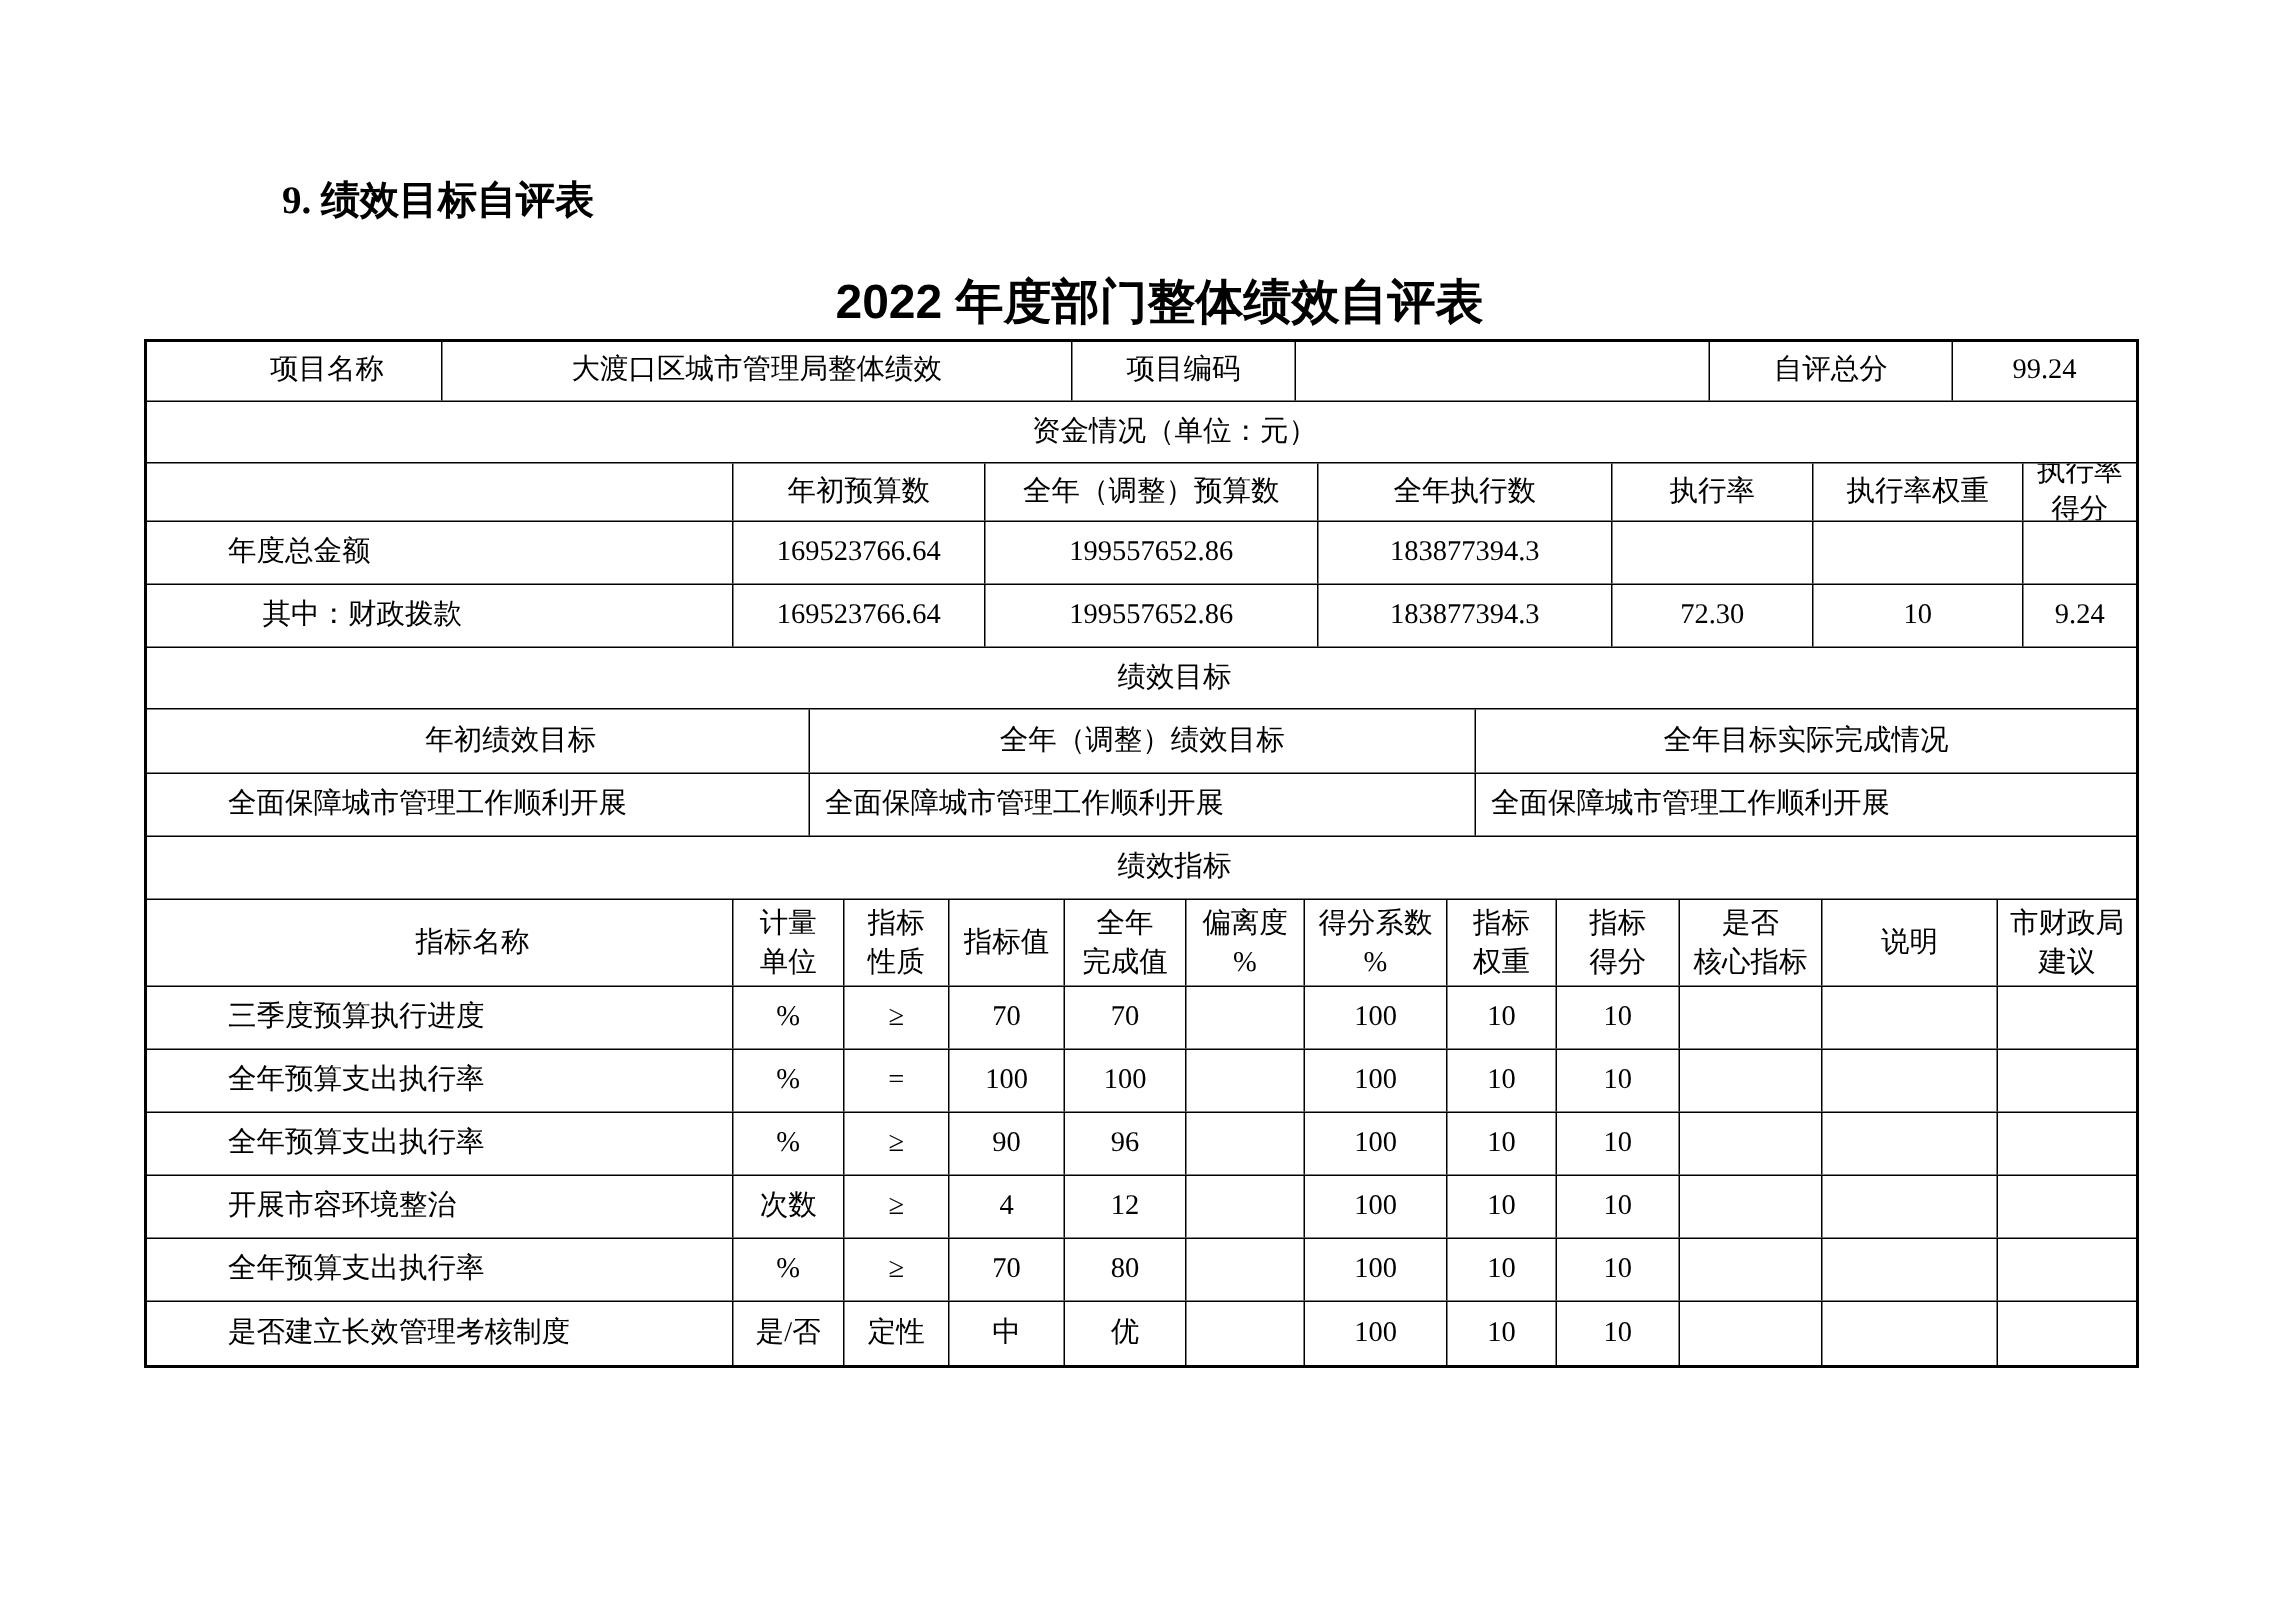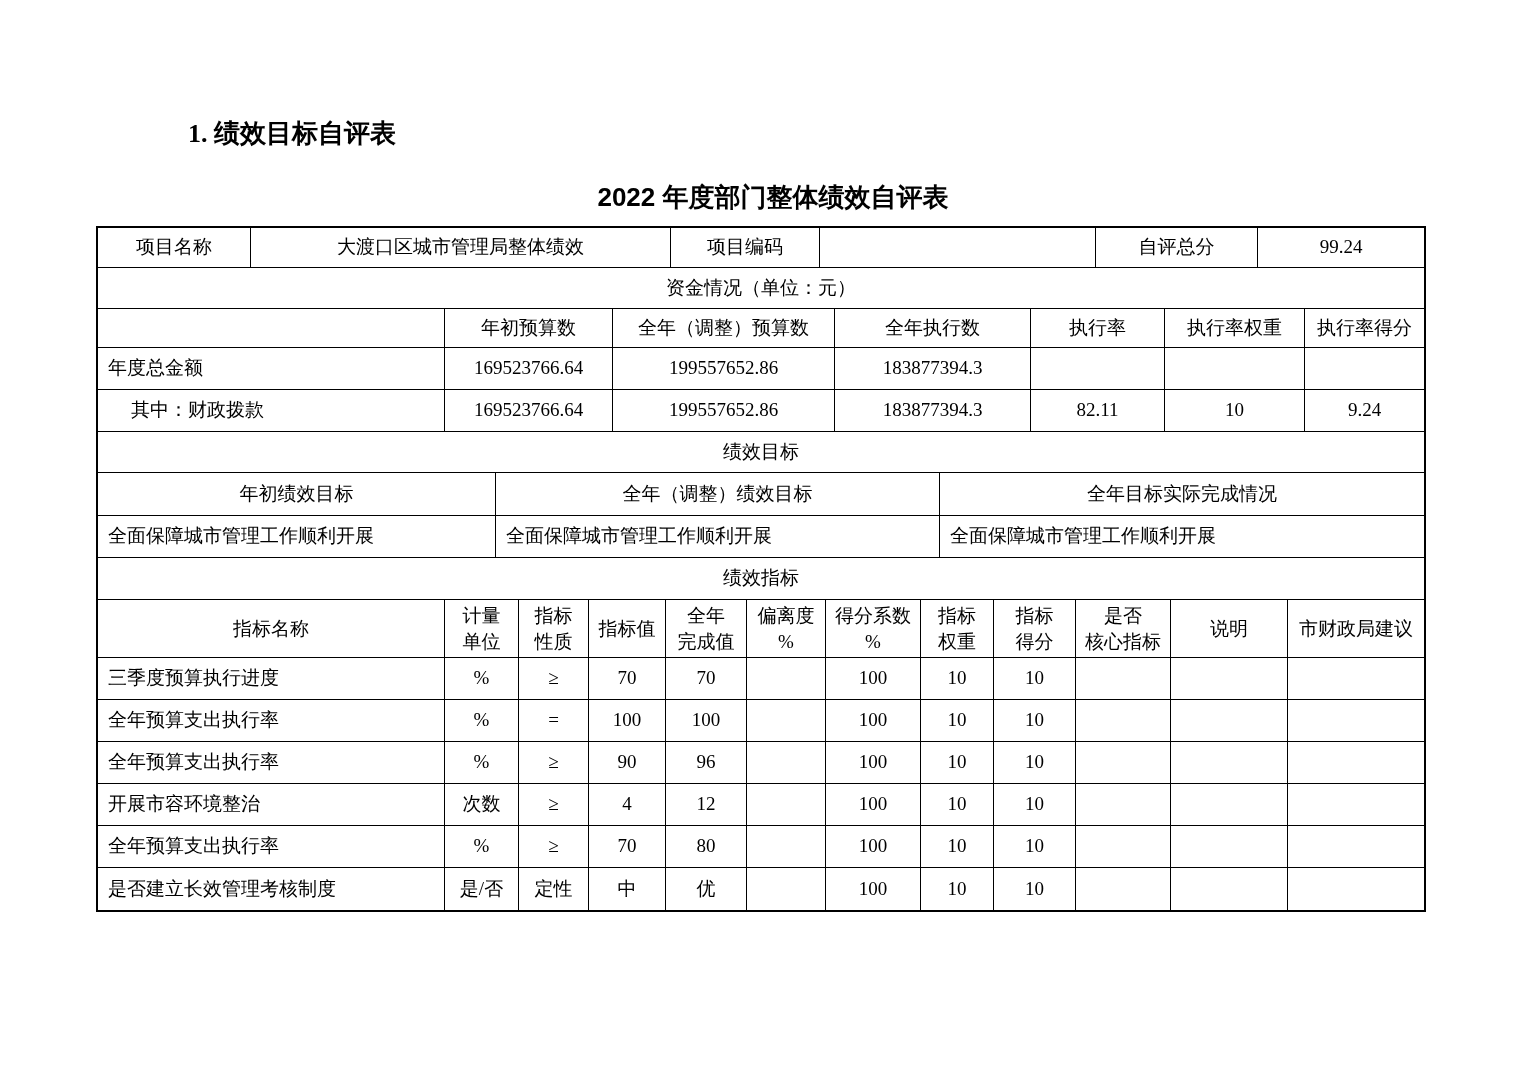--- a/index.html
+++ b/index.html
@@ -9,29 +9,29 @@
     font-family:"Liberation Serif","DejaVu Serif",serif; color:#000;
     overflow:hidden;
   }
   .heading {
     position:absolute; left:188px; top:116px;
     font-size:26px; font-weight:bold;
     font-family:"Liberation Serif","DejaVu Serif",serif;
   }
   .doc-title {
     position:absolute; left:0; right:0; top:180px; text-align:center;
-    font-size:26px; font-weight:bold;
+    font-size:32px; font-weight:bold;
     font-family:"Liberation Sans","DejaVu Sans",sans-serif;
     padding-left:26px;
   }
   .tbl {
     position:absolute; left:96px; top:226px; width:1330px;
     border:2px solid #000; background:#fff;
   }
-  .row { display:flex; border-bottom:1px solid #000; }
+  .row { display:flex; border-bottom:1px solid #000;padding-left:44px; }
   .row:last-child { border-bottom:none; }
   .cell {
     display:flex; align-items:center; justify-content:center;
     text-align:center; font-size:19px; line-height:1.3;
     border-right:1px solid #000; overflow:hidden;
   }
   .cell:last-child { border-right:none; }
   .left { justify-content:flex-start; text-align:left; padding-left:10px; }
   .indent { padding-left:33px; }
   .pre { white-space:pre-line; line-height:1.35; }
@@ -47,21 +47,21 @@
   .cc0{width:398px}.cc1{width:444px}.cc2{flex:1}
   
   .cd0{width:347px}.cd1{width:74px}.cd2{width:70px}.cd3{width:77px}.cd4{width:81px}.cd5{width:79px}
   .cd6{width:95px}.cd7{width:73px}.cd8{width:82px}.cd9{width:95px}.cd10{width:117px}.cd11{flex:1}
 </style>
 </head>
 <body>
 
 <div class="page">
 
-  <div class="heading">1. 绩效目标自评表</div>
+  <div class="heading">9. 绩效目标自评表</div>
   <div class="doc-title">2022 年度部门整体绩效自评表</div>
 
   <div class="tbl">
 
     <div class="row h40">
       <div class="cell ca0">项目名称</div>
       <div class="cell ca1">大渡口区城市管理局整体绩效</div>
       <div class="cell ca2">项目编码</div>
       <div class="cell ca3"></div>
       <div class="cell ca4">自评总分</div>
@@ -90,21 +90,21 @@
       <div class="cell cb4"></div>
       <div class="cell cb5"></div>
       <div class="cell cb6"></div>
     </div>
 
     <div class="row h42">
       <div class="cell cb0 left indent">其中：财政拨款</div>
       <div class="cell cb1">169523766.64</div>
       <div class="cell cb2">199557652.86</div>
       <div class="cell cb3">183877394.3</div>
-      <div class="cell cb4">82.11</div>
+      <div class="cell cb4">72.30</div>
       <div class="cell cb5">10</div>
       <div class="cell cb6">9.24</div>
     </div>
 
     <div class="row h41">
       <div class="cell full">绩效目标</div>
     </div>
 
     <div class="row h43">
       <div class="cell cc0">年初绩效目标</div>

